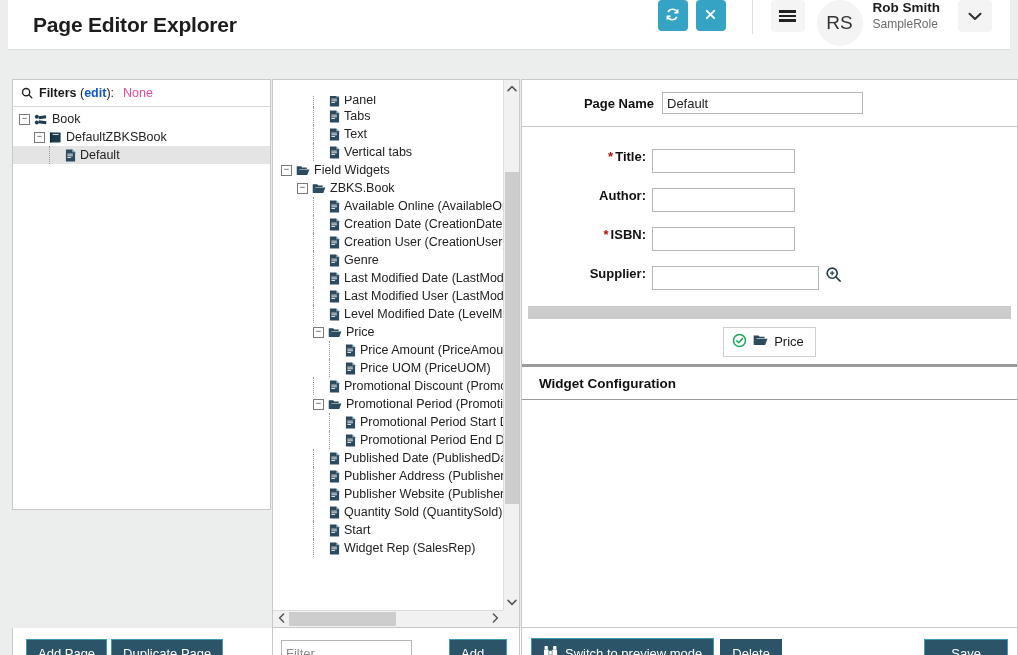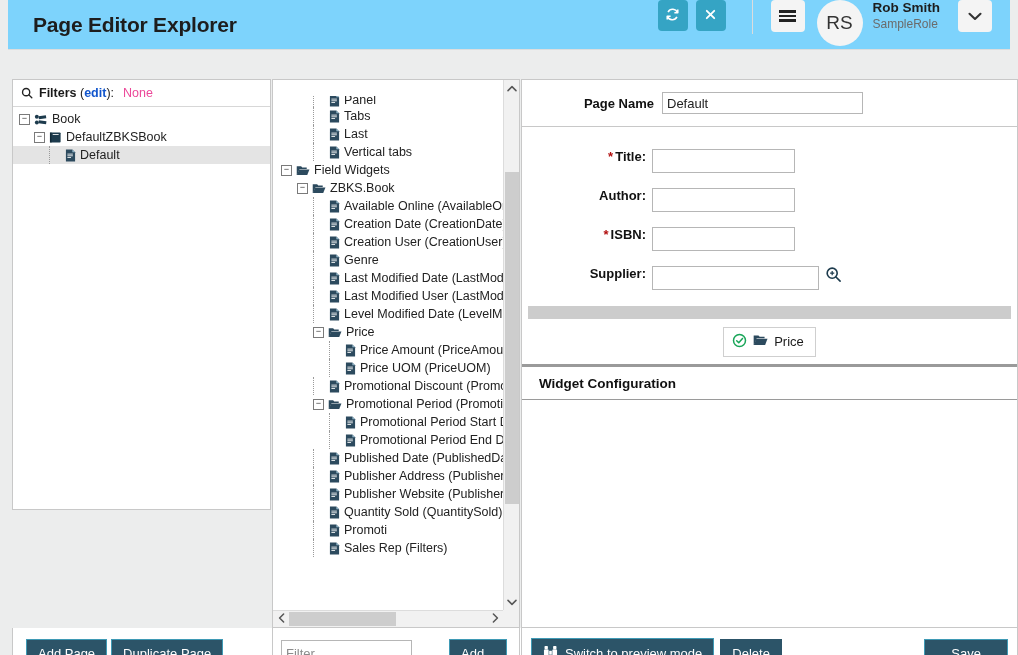--- a/index.html
+++ b/index.html
@@ -9,21 +9,21 @@
     background: #eceded;
     font-family: "Liberation Sans", sans-serif;
     font-size: 13px;
     color: #222;
     overflow: hidden;
   }
 
   
   .app-header {
     position: absolute; left: 8px; top: 0; width: 1002px; height: 50px;
-    background: #7dd3fc;
+    background: #ffffff;
     border-bottom: 1px solid #dddddd;
     display: flex; align-items: center;
   }
   .app-title {
     font-size: 21px; font-weight: bold; color: #1d1d1d;
     margin-left: 25px; letter-spacing: -0.2px;
   }
   .header-right {
     margin-left: auto; display: flex; align-items: flex-start; height: 100%;
   }
@@ -359,21 +359,21 @@
               <svg width="11" height="13" viewBox="0 0 12 14">
                 <path d="M1 0.5h7l3 3v10H1z" fill="#2c4a5e"></path>
                 <path d="M8 0.5l3 3H8z" fill="#8fb3c6"></path>
                 <g fill="#ffffff">
                   <rect x="2.6" y="5" width="6" height="0.9"></rect>
                   <rect x="2.6" y="6.9" width="6" height="0.9"></rect>
                   <rect x="2.6" y="8.8" width="4" height="0.9"></rect>
                 </g>
               </svg>
             </span>
-            <span class="tlabel">Last</span>
+            <span class="tlabel">Text</span>
           </div>
           <div class="tnode">
             <span style="flex: 0 0 auto; width: 40px;"></span>
             <span class="dotline"></span>
             <span class="tspacer"></span>
             <span class="ticon">
               <svg width="11" height="13" viewBox="0 0 12 14">
                 <path d="M1 0.5h7l3 3v10H1z" fill="#2c4a5e"></path>
                 <path d="M8 0.5l3 3H8z" fill="#8fb3c6"></path>
                 <g fill="#ffffff">
@@ -709,38 +709,38 @@
               <svg width="11" height="13" viewBox="0 0 12 14">
                 <path d="M1 0.5h7l3 3v10H1z" fill="#2c4a5e"></path>
                 <path d="M8 0.5l3 3H8z" fill="#8fb3c6"></path>
                 <g fill="#ffffff">
                   <rect x="2.6" y="5" width="6" height="0.9"></rect>
                   <rect x="2.6" y="6.9" width="6" height="0.9"></rect>
                   <rect x="2.6" y="8.8" width="4" height="0.9"></rect>
                 </g>
               </svg>
             </span>
-            <span class="tlabel">Promoti</span>
-          </div>
-          <div class="tnode">
-            <span style="flex: 0 0 auto; width: 40px;"></span>
-            <span class="dotline"></span>
-            <span class="tspacer"></span>
-            <span class="ticon">
-              <svg width="11" height="13" viewBox="0 0 12 14">
-                <path d="M1 0.5h7l3 3v10H1z" fill="#2c4a5e"></path>
-                <path d="M8 0.5l3 3H8z" fill="#8fb3c6"></path>
-                <g fill="#ffffff">
-                  <rect x="2.6" y="5" width="6" height="0.9"></rect>
-                  <rect x="2.6" y="6.9" width="6" height="0.9"></rect>
-                  <rect x="2.6" y="8.8" width="4" height="0.9"></rect>
-                </g>
-              </svg>
-            </span>
-            <span class="tlabel">Sales Rep (Filters)</span>
+            <span class="tlabel">Start</span>
+          </div>
+          <div class="tnode">
+            <span style="flex: 0 0 auto; width: 40px;"></span>
+            <span class="dotline"></span>
+            <span class="tspacer"></span>
+            <span class="ticon">
+              <svg width="11" height="13" viewBox="0 0 12 14">
+                <path d="M1 0.5h7l3 3v10H1z" fill="#2c4a5e"></path>
+                <path d="M8 0.5l3 3H8z" fill="#8fb3c6"></path>
+                <g fill="#ffffff">
+                  <rect x="2.6" y="5" width="6" height="0.9"></rect>
+                  <rect x="2.6" y="6.9" width="6" height="0.9"></rect>
+                  <rect x="2.6" y="8.8" width="4" height="0.9"></rect>
+                </g>
+              </svg>
+            </span>
+            <span class="tlabel">Widget Rep (SalesRep)</span>
           </div>
         </div>
     </div>
 
     <div class="vscroll">
       <div class="arr">
         <svg width="10" height="7" viewBox="0 0 10 7" stroke="#555" stroke-width="1.5" fill="none" stroke-linecap="round" stroke-linejoin="round">
             <path d="M1 5.6 L5 1.6 L9 5.6"></path>
           </svg>
       </div>

